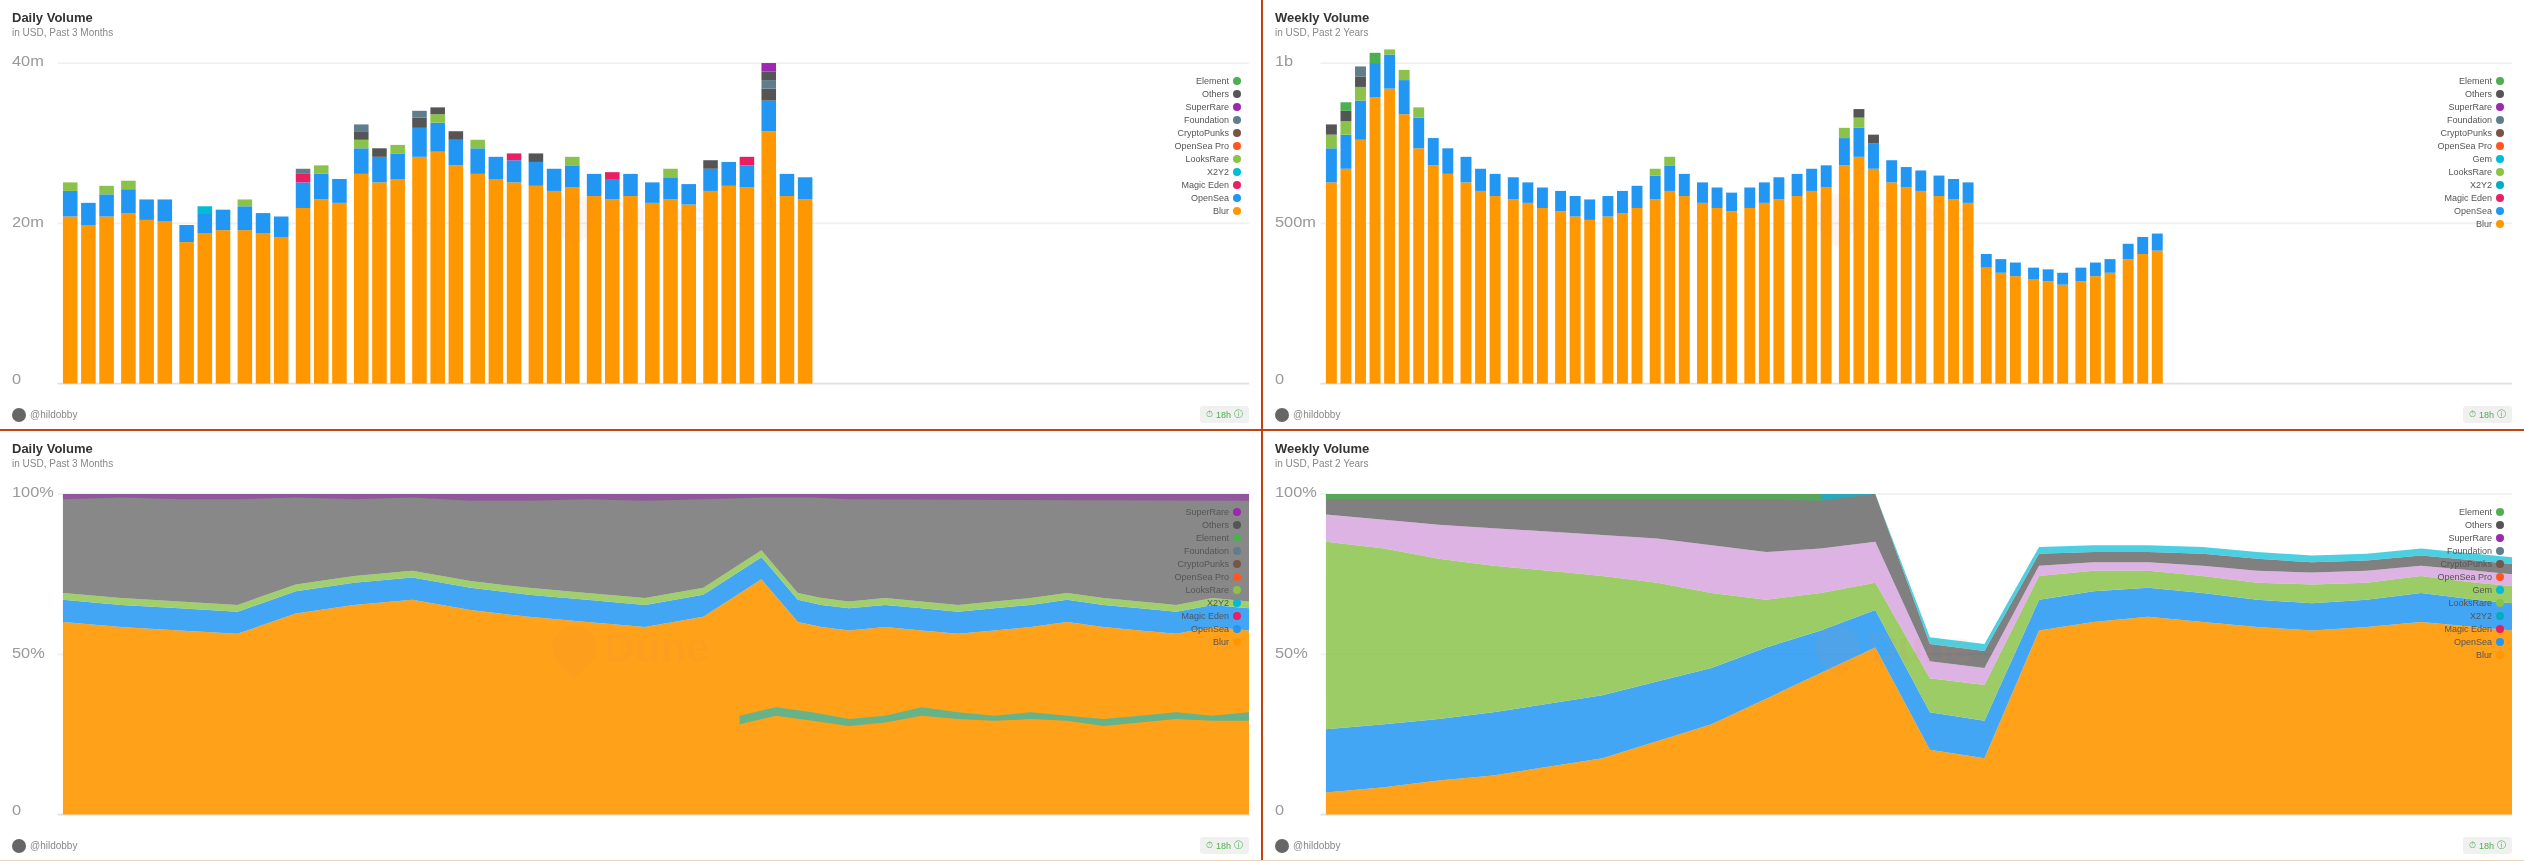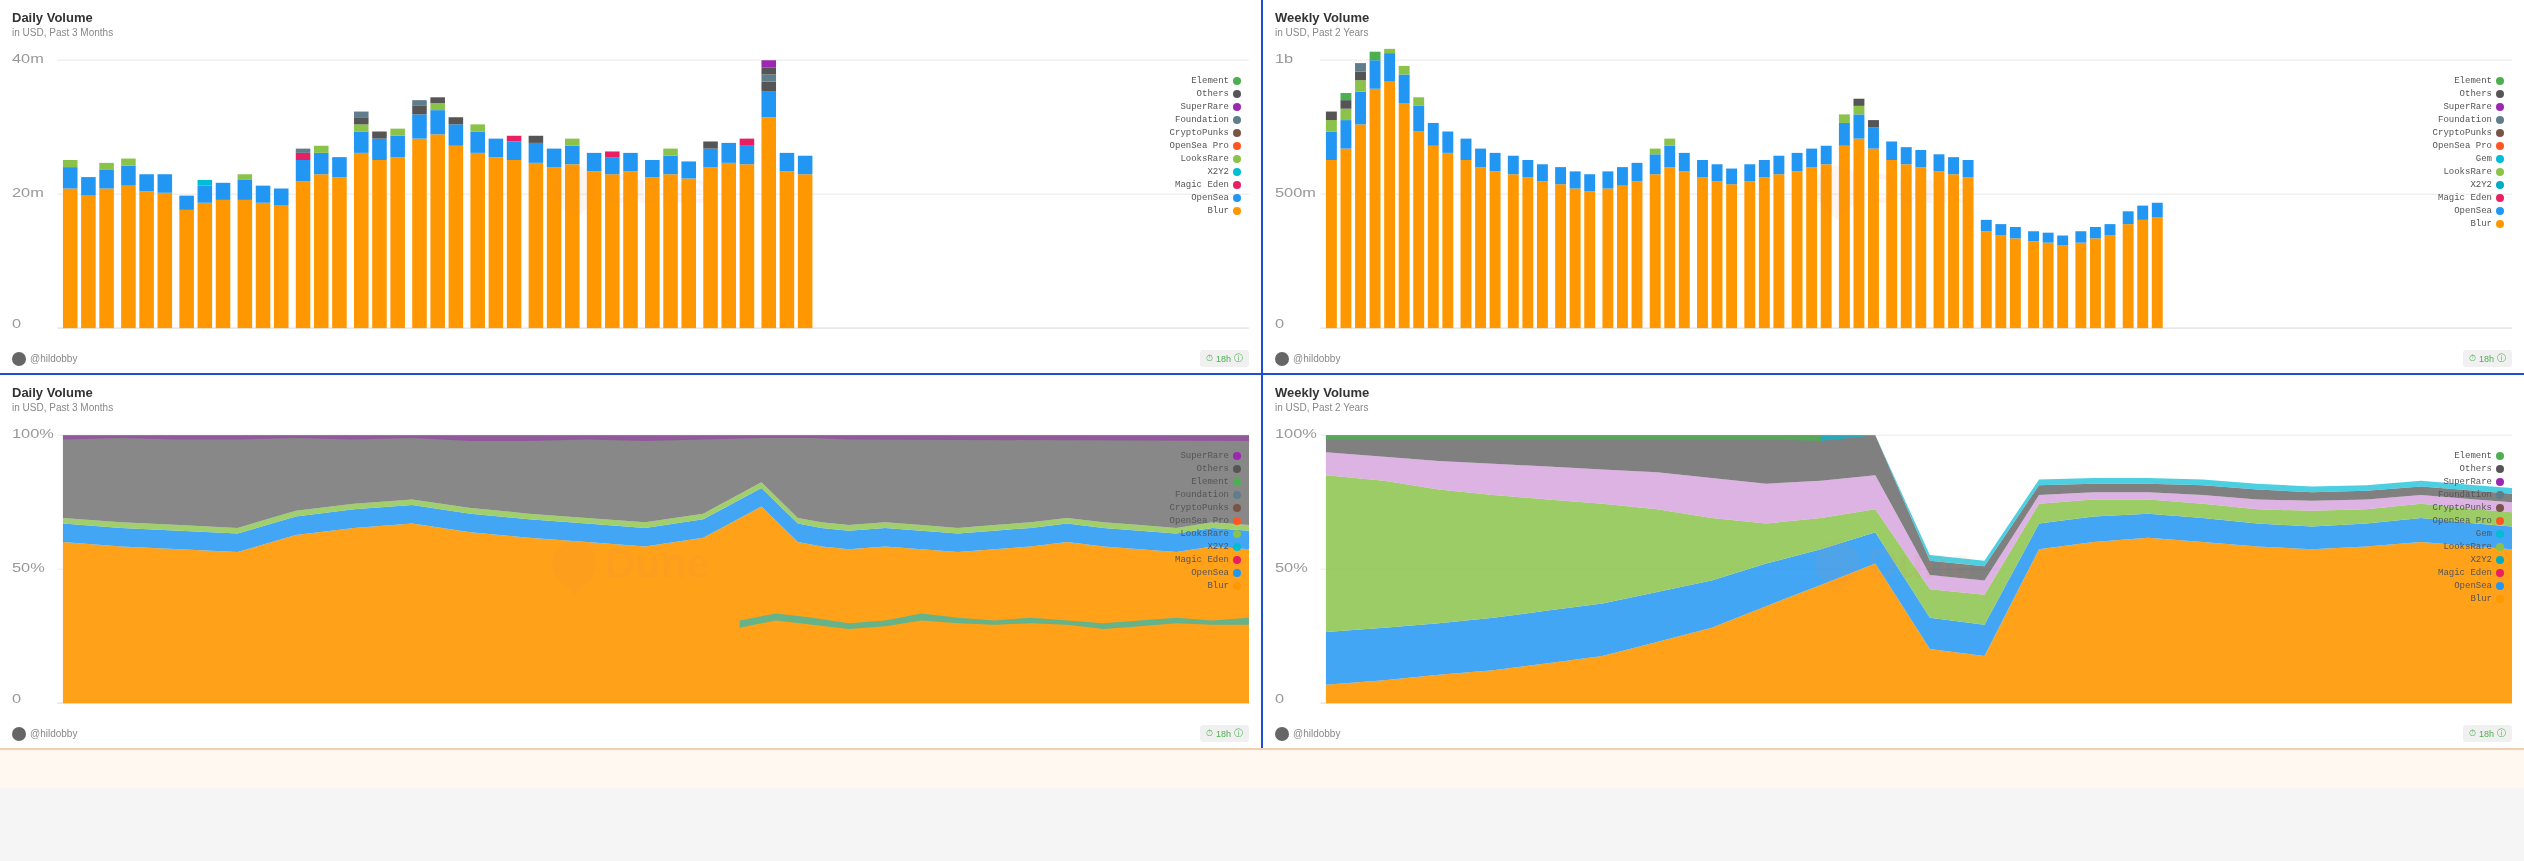--- a/index.html
+++ b/index.html
@@ -1,35 +1,35 @@
 <!DOCTYPE html>
 <html><head>
   <meta charset="utf-8">
   <style>
     * { margin: 0; padding: 0; box-sizing: border-box; }
     body { background: #f5f5f5; font-family: -apple-system, BlinkMacSystemFont, 'Segoe UI', sans-serif; font-size: 12px; color: #333; }
     
-    .dashboard { display: grid; grid-template-columns: 1fr 1fr; grid-template-rows: 1fr 1fr; width: 100%; height: 748px; gap: 2px; background: #1d4ed8; }
+    .dashboard { display: grid; grid-template-columns: 1fr 1fr; grid-template-rows: 1fr 1fr; width: 100%; height: 860px; gap: 2px; background: #c2410c; }
     
     .chart-panel { background: #fff; position: relative; padding: 10px 12px 28px 12px; overflow: hidden; }
     
     .chart-title { font-size: 13px; font-weight: 600; color: #333; margin-bottom: 2px; }
     .chart-subtitle { font-size: 10px; color: #888; margin-bottom: 8px; }
     
     .chart-area { position: relative; width: 100%; height: calc(100% - 50px); }
     
     .dune-watermark { position: absolute; top: 50%; left: 50%; transform: translate(-50%, -50%); opacity: 0.12; font-size: 48px; font-weight: 700; color: #e8825a; pointer-events: none; display: flex; align-items: center; gap: 8px; }
     
     .chart-footer { position: absolute; bottom: 6px; left: 12px; right: 12px; display: flex; justify-content: space-between; align-items: center; font-size: 10px; color: #888; }
     .chart-footer .user { display: flex; align-items: center; gap: 4px; }
     .chart-footer .user-icon { width: 14px; height: 14px; border-radius: 50%; background: #666; }
     .chart-footer .time-badge { background: #f0f0f0; border-radius: 3px; padding: 2px 6px; font-size: 9px; color: #4CAF50; display: flex; align-items: center; gap: 3px; }
     
     .legend { position: absolute; right: 8px; top: 30px; display: flex; flex-direction: column; gap: 3px; font-size: 10px; }
-    .legend-item { display: flex; align-items: center; justify-content: flex-end; gap: 4px; white-space: nowrap; font-family: Liberation Mono, monospace; }
+    .legend-item { display: flex; align-items: center; justify-content: flex-end; gap: 4px; white-space: nowrap; }
     .legend-dot { width: 8px; height: 8px; border-radius: 50%; flex-shrink: 0; }
     
     svg.chart-svg { width: 100%; height: 100%; }
   </style>
 </head>
 <body>
 
 <div class="dashboard">
 
   <div class="chart-panel">

